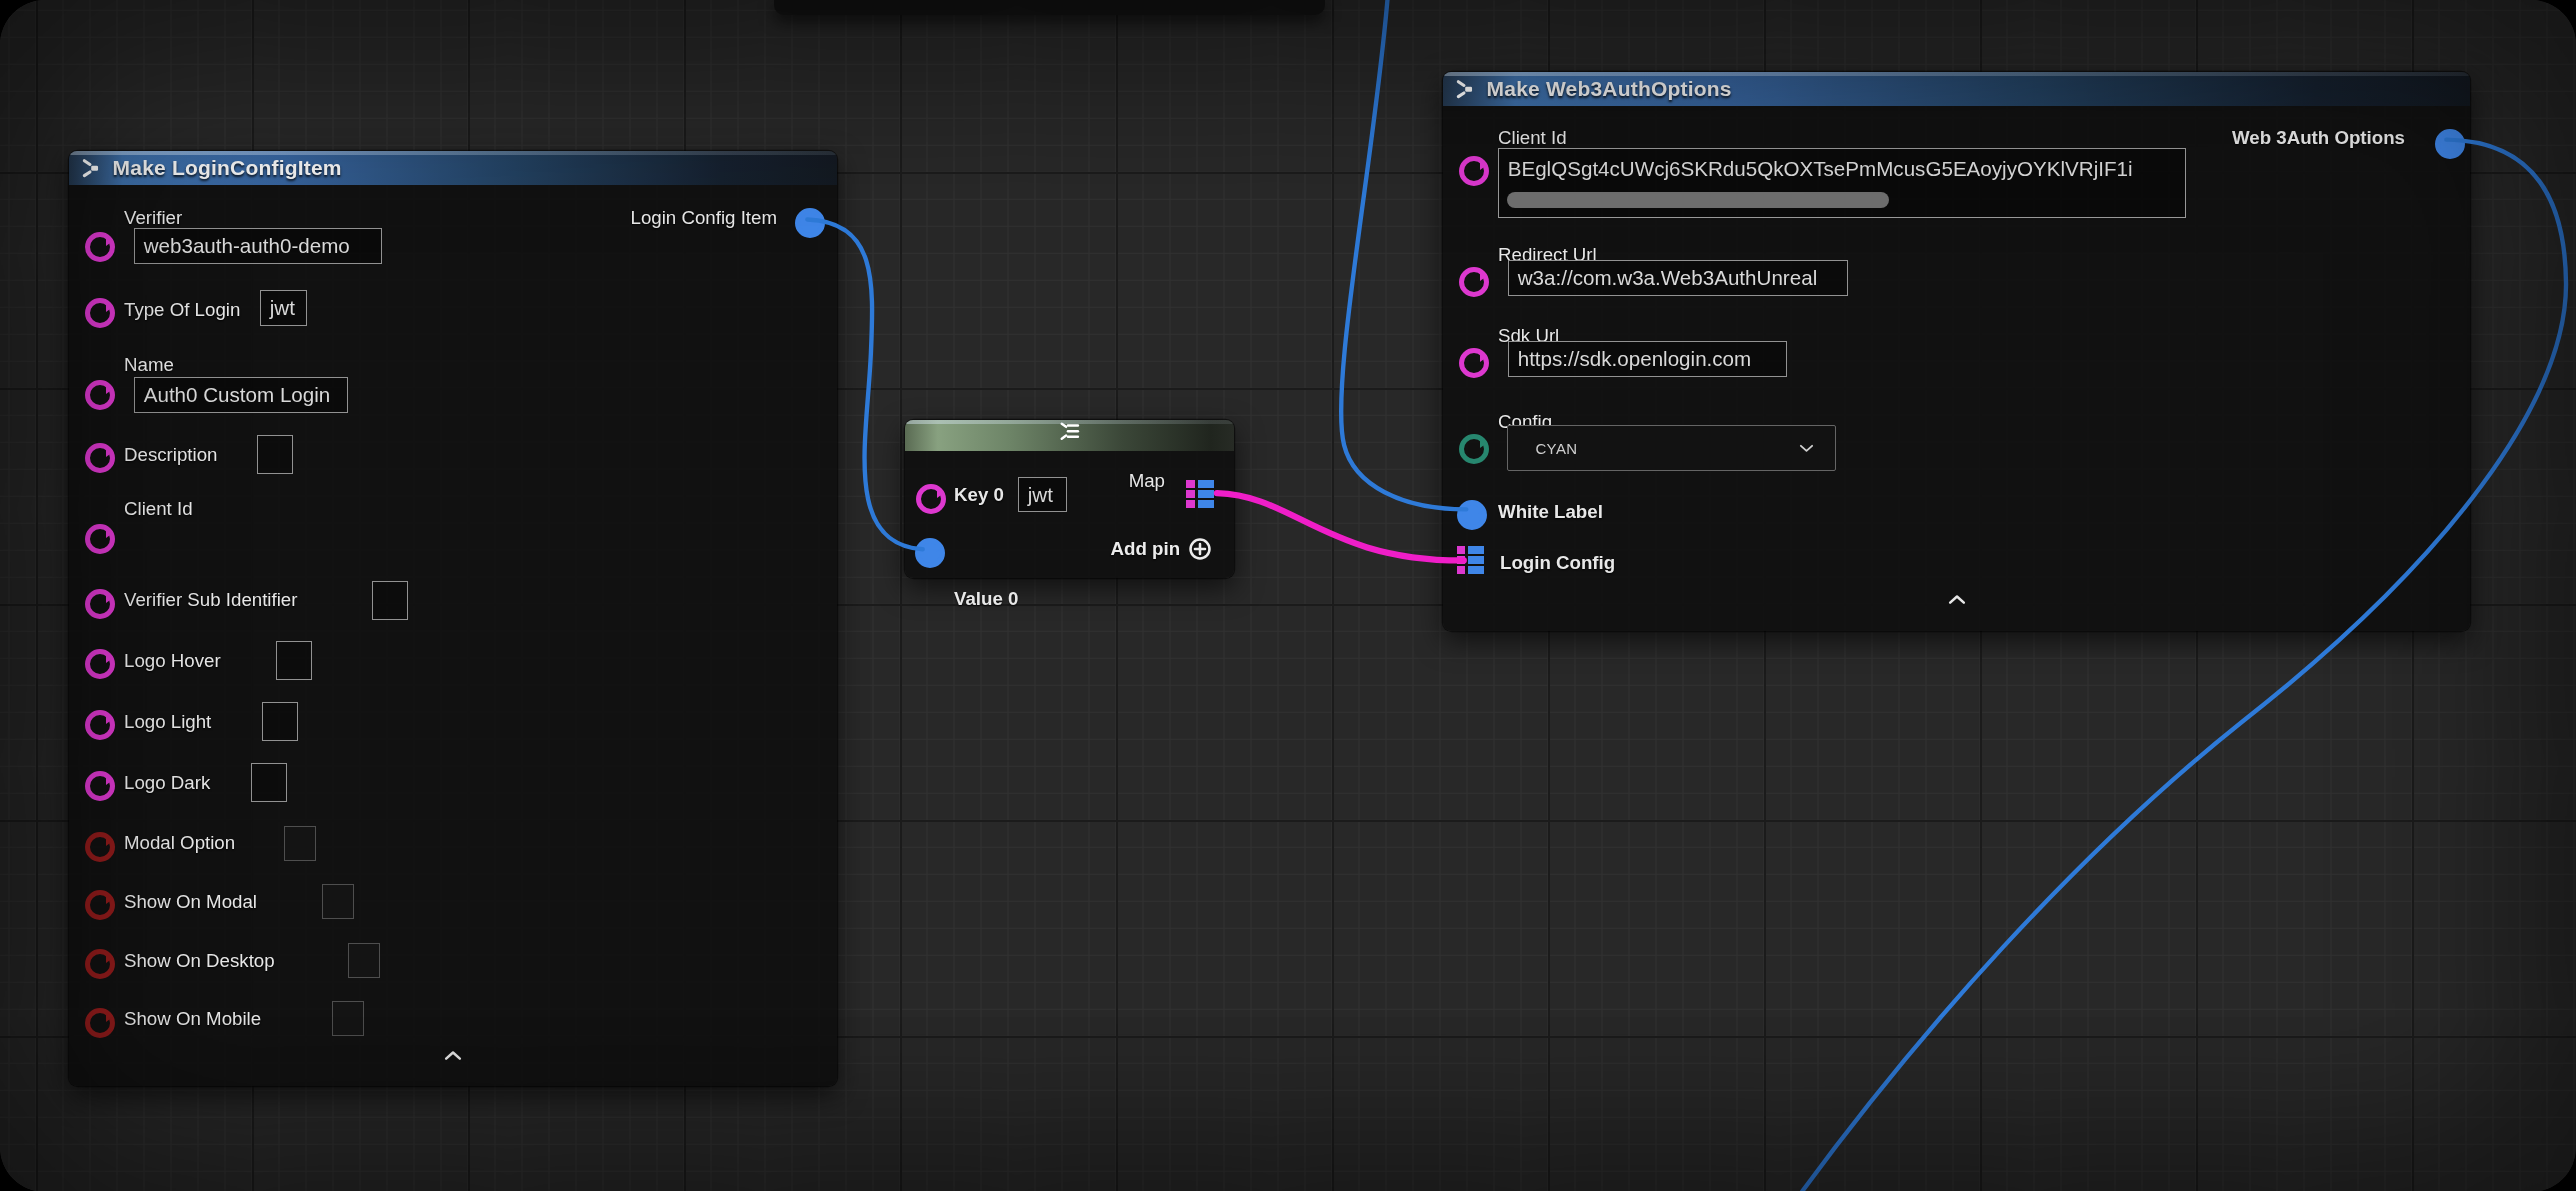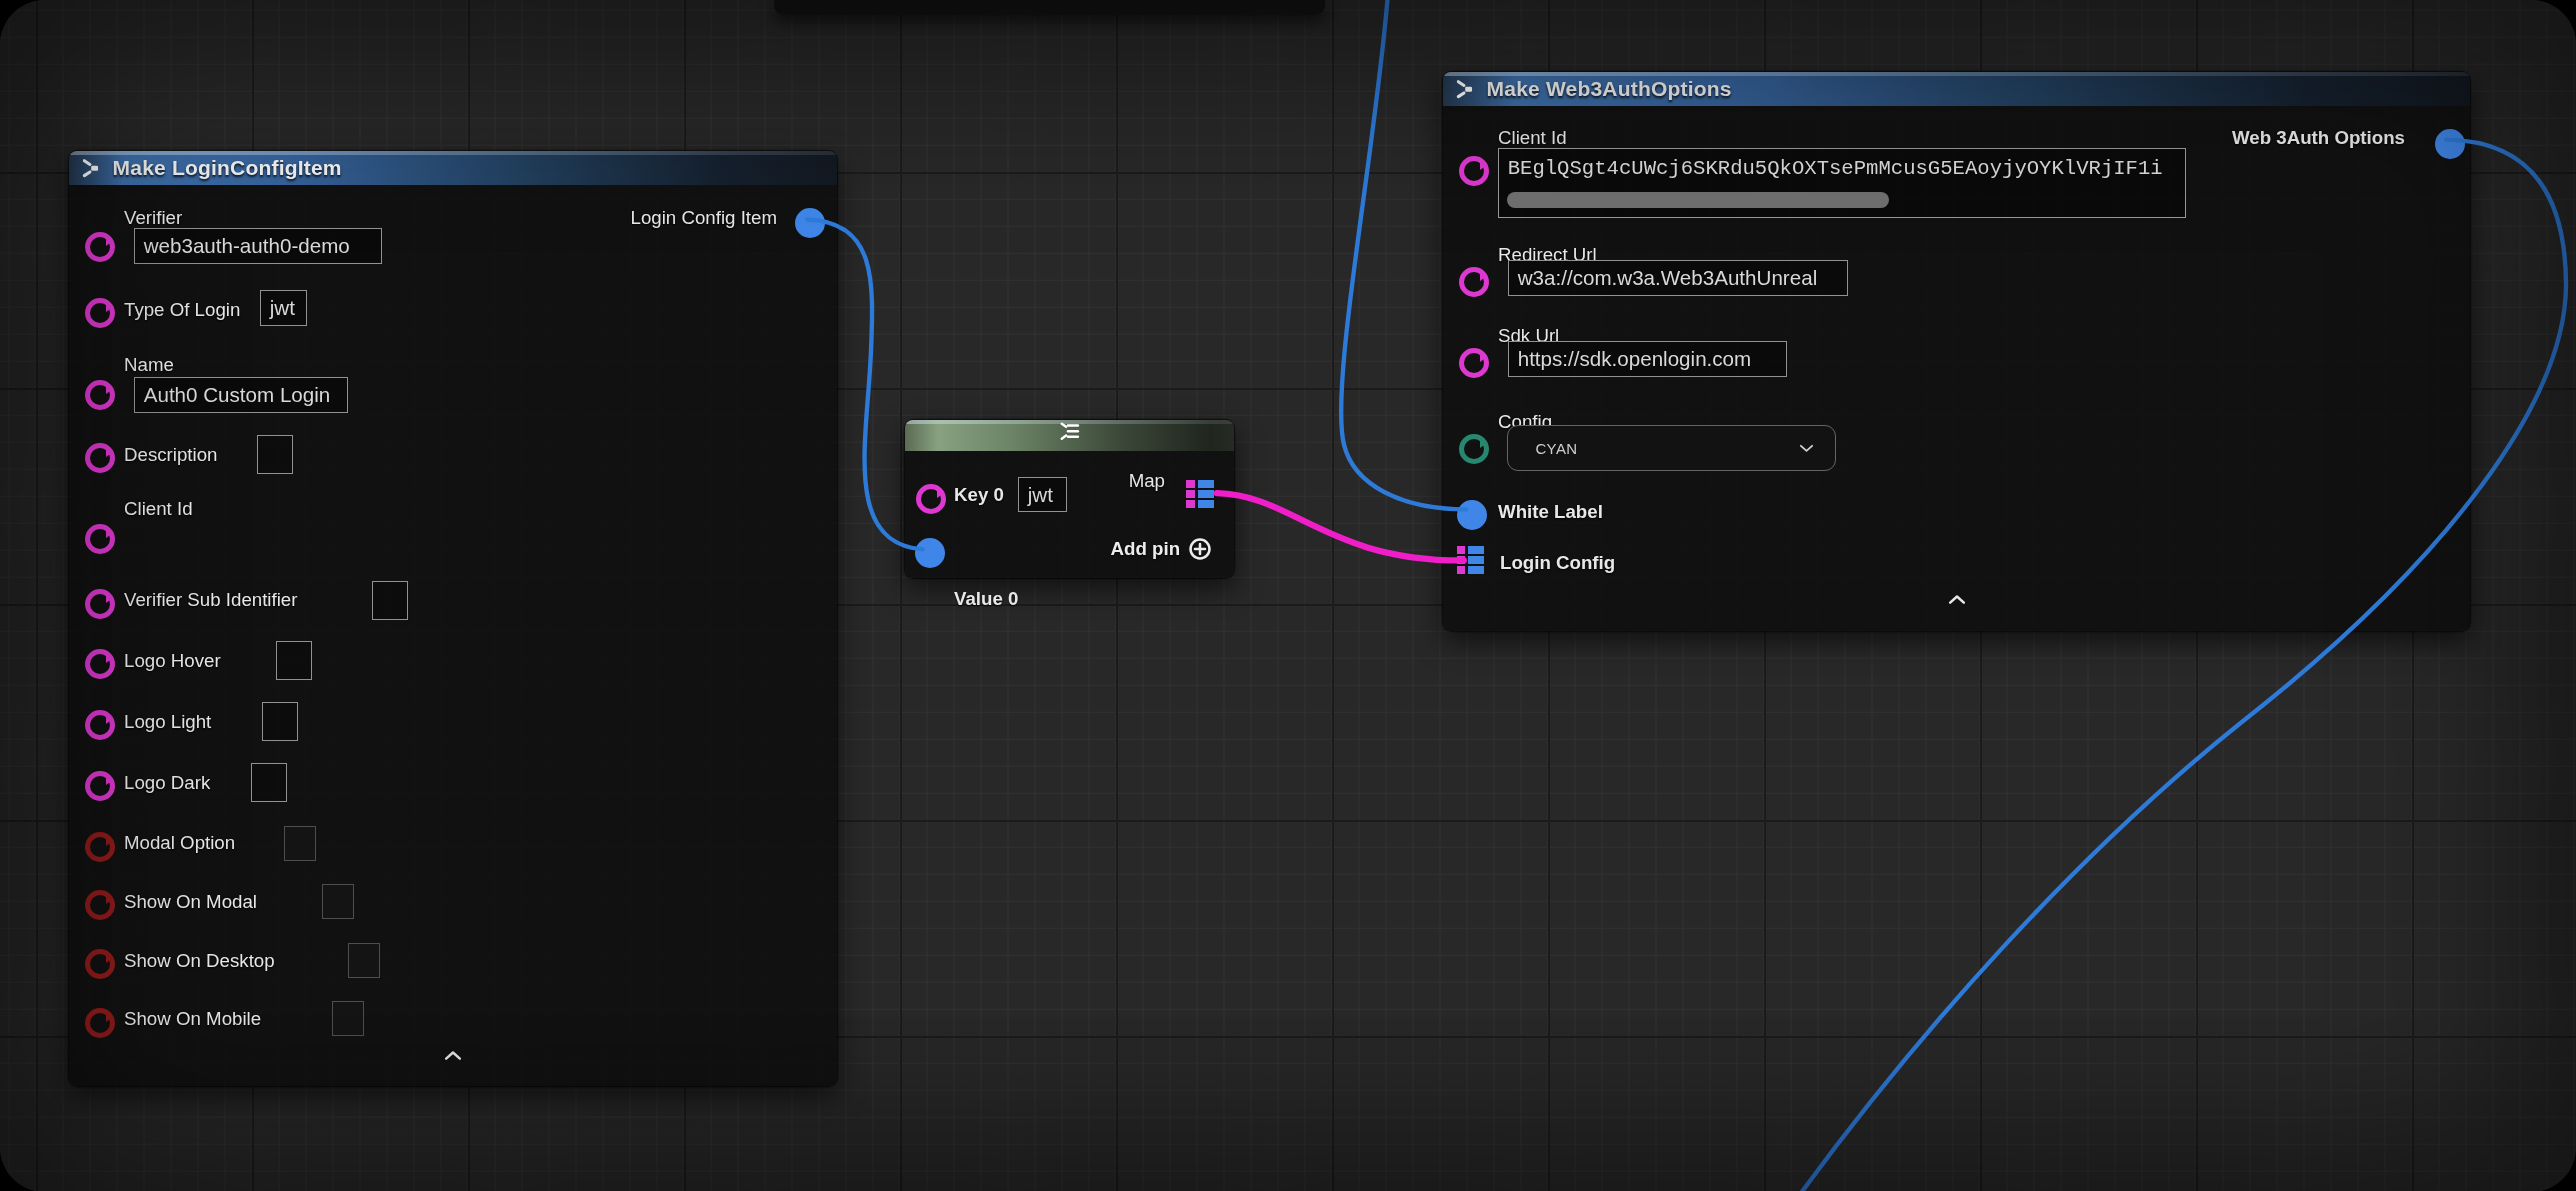--- a/index.html
+++ b/index.html
@@ -43,24 +43,24 @@
   
   .lbl { position:absolute; color:#e8e8e8; font-size:18.7px; font-weight:500; white-space:nowrap;
     text-shadow:0 1.2px 1.9px rgba(0,0,0,.9); }
   .lbl.r { text-align:right; }
   .field { position:absolute; border:1.2px solid #929292; background:rgba(8,8,8,.65);
     color:#d9d9d9; font-size:20.6px; display:flex; align-items:center; padding:0 8.7px;
     white-space:nowrap; overflow:hidden; }
   .sbox { position:absolute; width:36px; height:39px; border:1.2px solid #929292; background:rgba(8,8,8,.5); }
   .cbox { position:absolute; width:32px; height:35px; border:1.2px solid #4e4e4e; background:#141414; }
   .bigfield { position:absolute; border:1.2px solid #9a9a9a; background:rgba(8,8,8,.65); overflow:hidden; }
-  .bigfield .txt { position:absolute; left:8.7px; top:7.5px; right:3.7px; color:#d9d9d9; font-size:20.6px; white-space:nowrap; overflow:hidden;font-family:Liberation Mono, monospace; }
+  .bigfield .txt { position:absolute; left:8.7px; top:7.5px; right:3.7px; color:#d9d9d9; font-size:20.6px; white-space:nowrap; overflow:hidden; }
   .scrollbar { position:absolute; left:7.5px; bottom:8.7px; width:382px; height:16px; border-radius:8px; background:#6f6f6f; }
 
-  .dropdown { position:absolute; background:#121212; border:1.2px solid #656565; border-radius:11px;
+  .dropdown { position:absolute; background:#121212; border:1.2px solid #656565; border-radius:2px;
     display:flex; align-items:center; }
   .dropdown .dtext { color:#cfcfcf; font-size:15px; letter-spacing:0.4px; margin-left:27.4px; }
   .dropdown .chev { position:absolute; right:21px; }
 
   
   .pin { position:absolute; width:20px; height:20px; }
   .pin::before { content:''; display:block; width:20px; height:20px; border-radius:50%;
     border:5px solid var(--c); }
   .pin::after { content:''; position:absolute; left:21px; top:4.4px; width:0; height:0;
     border-left:7.5px solid var(--c); border-top:5.6px solid transparent; border-bottom:5.6px solid transparent; }

